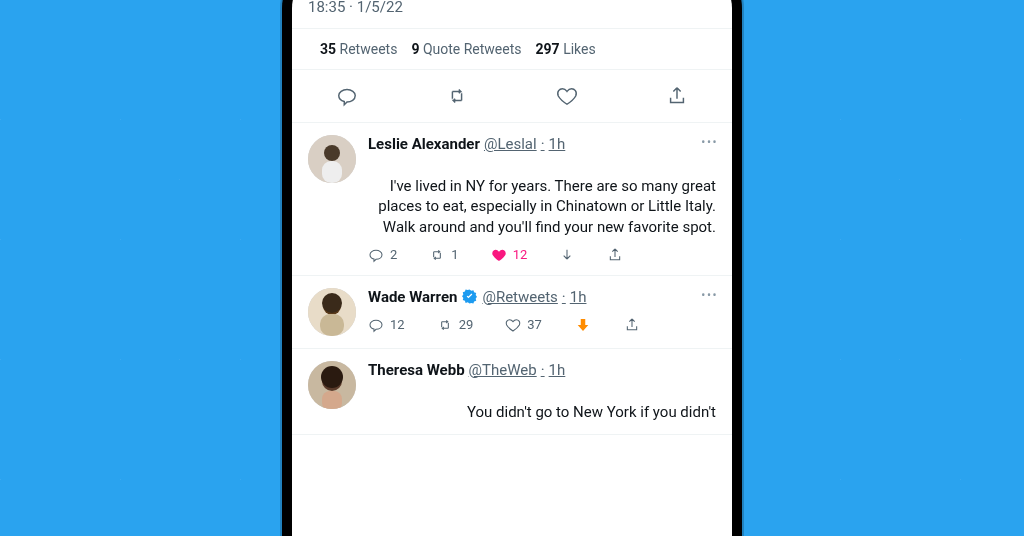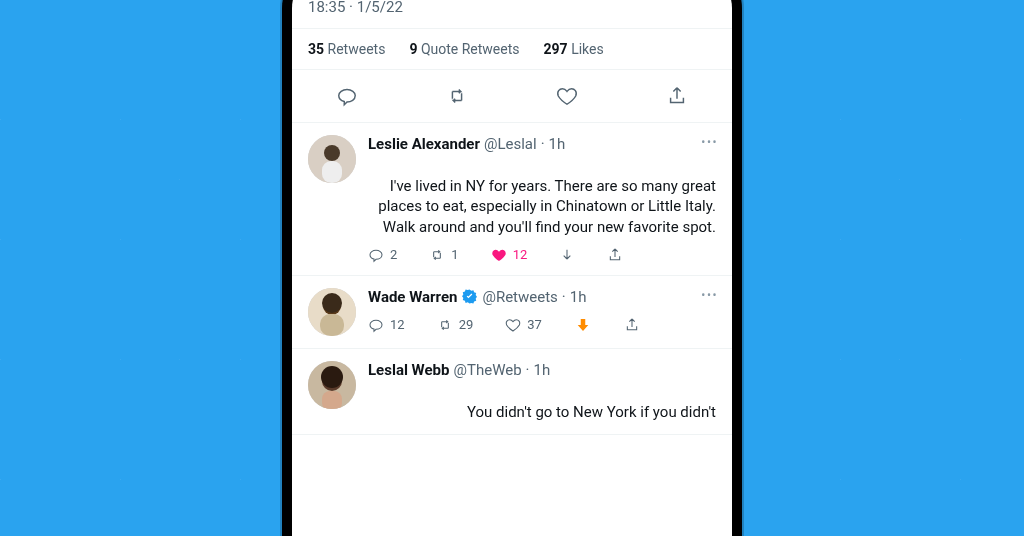--- a/index.html
+++ b/index.html
@@ -40,25 +40,25 @@
     overflow: hidden;
     color: #0f1419;
     font-size: 15px;
   }
   .timestamp-row {
     padding: 28px 16px 12px 16px;
     color: #536471;
     font-size: 15px;
   }
   .stats-bar {
-    padding: 12px 16px;
+    padding: 12px 28px;
     border-top: 1px solid #eff3f4;
     border-bottom: 1px solid #eff3f4;
     display: flex;
-    gap: 24px;
+    gap: 14px;
     font-size: 14px;
   }
   .stat { color: #536471; }
   .stat b { color: #0f1419; font-weight: 700; }
   .action-bar {
     display: flex;
     justify-content: space-around;
     align-items: center;
     padding: 10px 0;
     border-bottom: 1px solid #eff3f4;
@@ -96,21 +96,21 @@
     gap: 4px;
     font-size: 15px;
     margin-bottom: 2px;
   }
   .display-name { font-weight: 700; color: #0f1419; }
   .verified {
     width: 17px;
     height: 17px;
     display: inline-flex;
   }
-  .handle, .dot-sep, .age { color: #536471; }
+  .handle, .dot-sep, .age { color: #536471; text-decoration: underline; }
   .more {
     position: absolute;
     right: 14px;
     top: 12px;
     color: #8899a6;
     font-size: 12px;
     letter-spacing: 1.5px;
     cursor: pointer;
   }
   .tweet-text {
@@ -298,21 +298,21 @@
       <div class="avatar">
         <svg viewBox="0 0 48 48">
             <rect width="48" height="48" fill="#c8b8a0"></rect>
             <circle cx="24" cy="20" r="10" fill="#5a3a2a"></circle>
             <circle cx="24" cy="16" r="11" fill="#2a1a10"></circle>
             <rect x="14" y="30" width="20" height="20" rx="8" fill="#d4a88c"></rect>
           </svg>
       </div>
       <div class="tweet-body">
         <div class="tweet-header">
-          <span class="display-name">Leslal Webb</span>
+          <span class="display-name">Theresa Webb</span>
           <span class="handle">@TheWeb</span>
           <span class="dot-sep">·</span>
           <span class="age">1h</span>
         </div>
         <div class="tweet-text">You didn't go to New York if you didn't</div>
       </div>
     </div>
 
   </div>
 </div>

